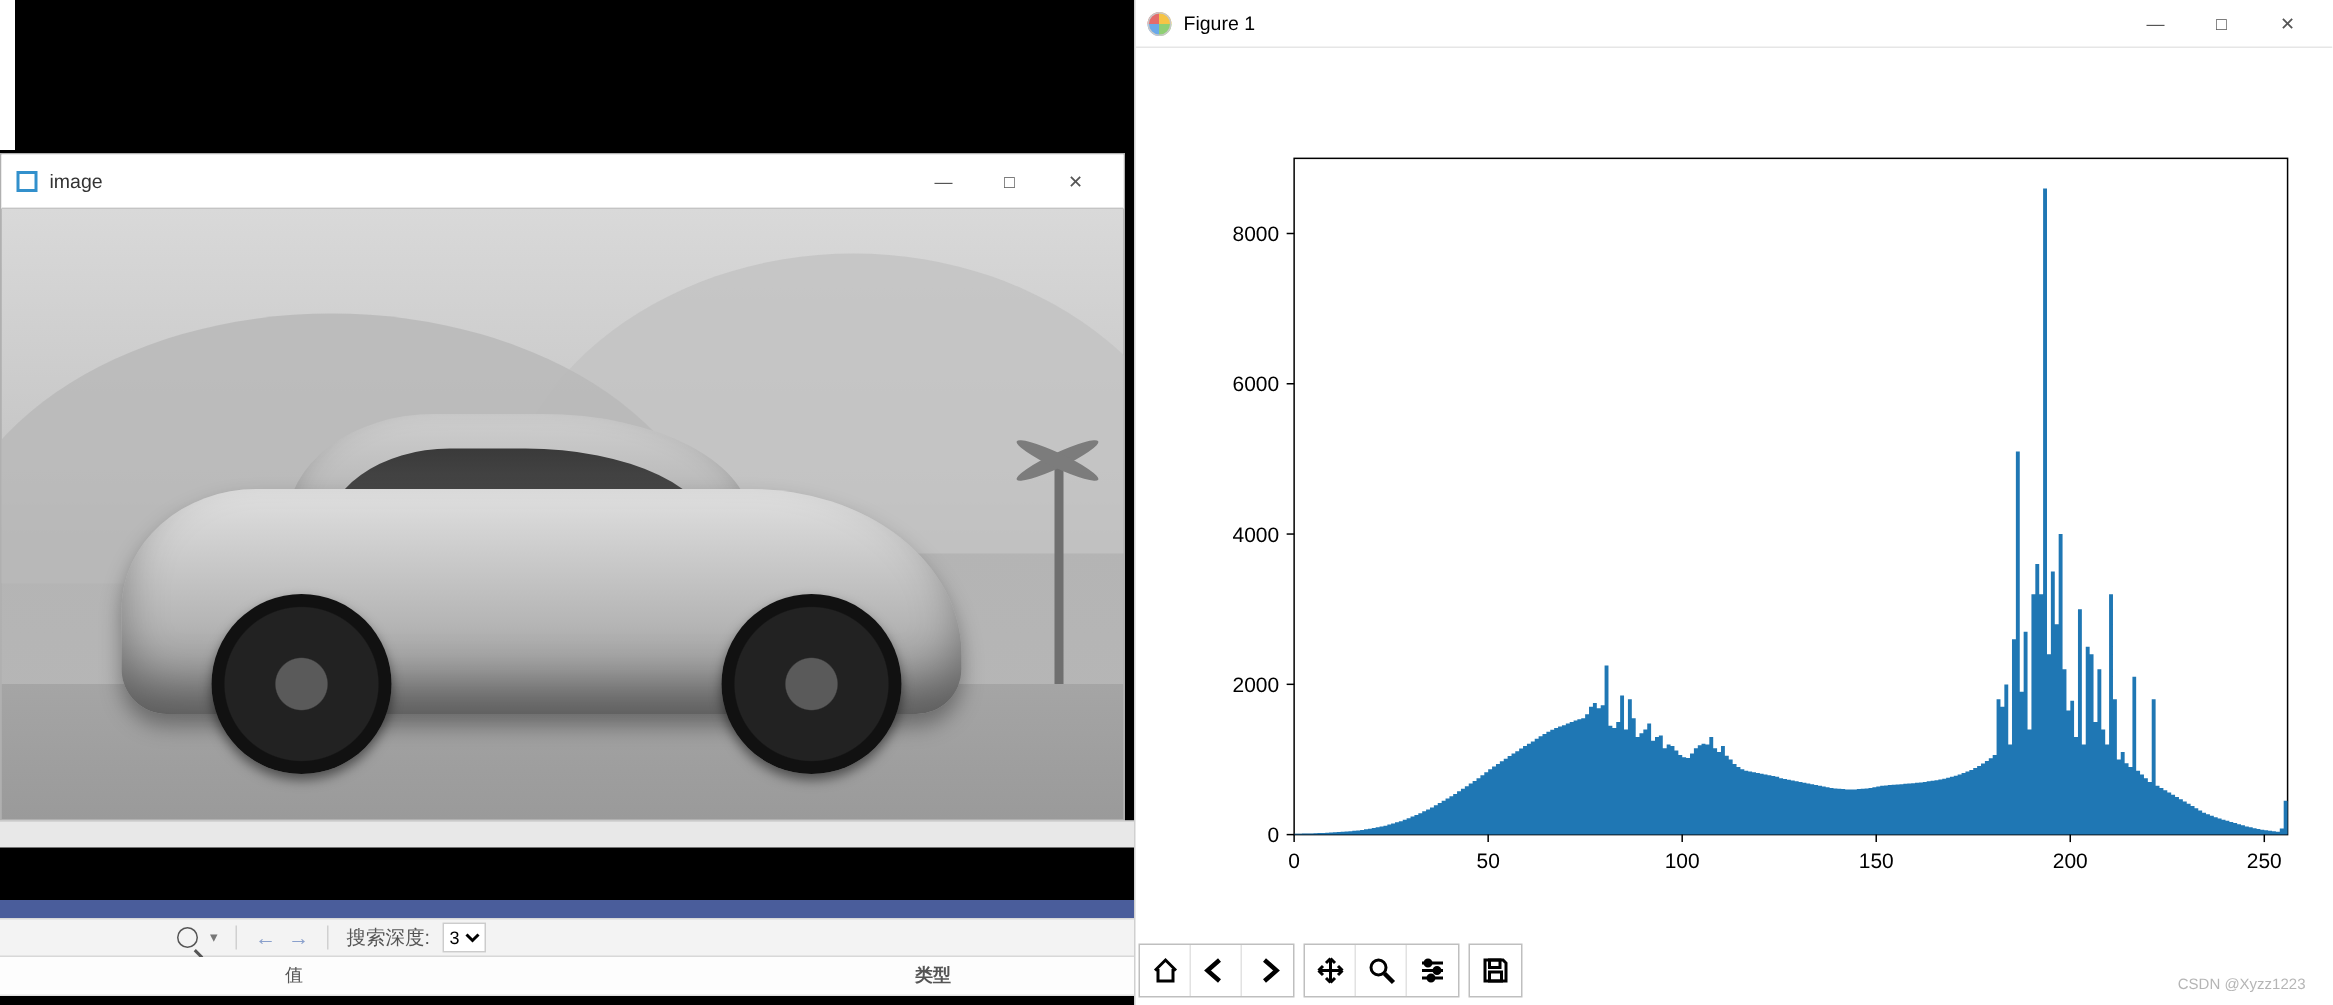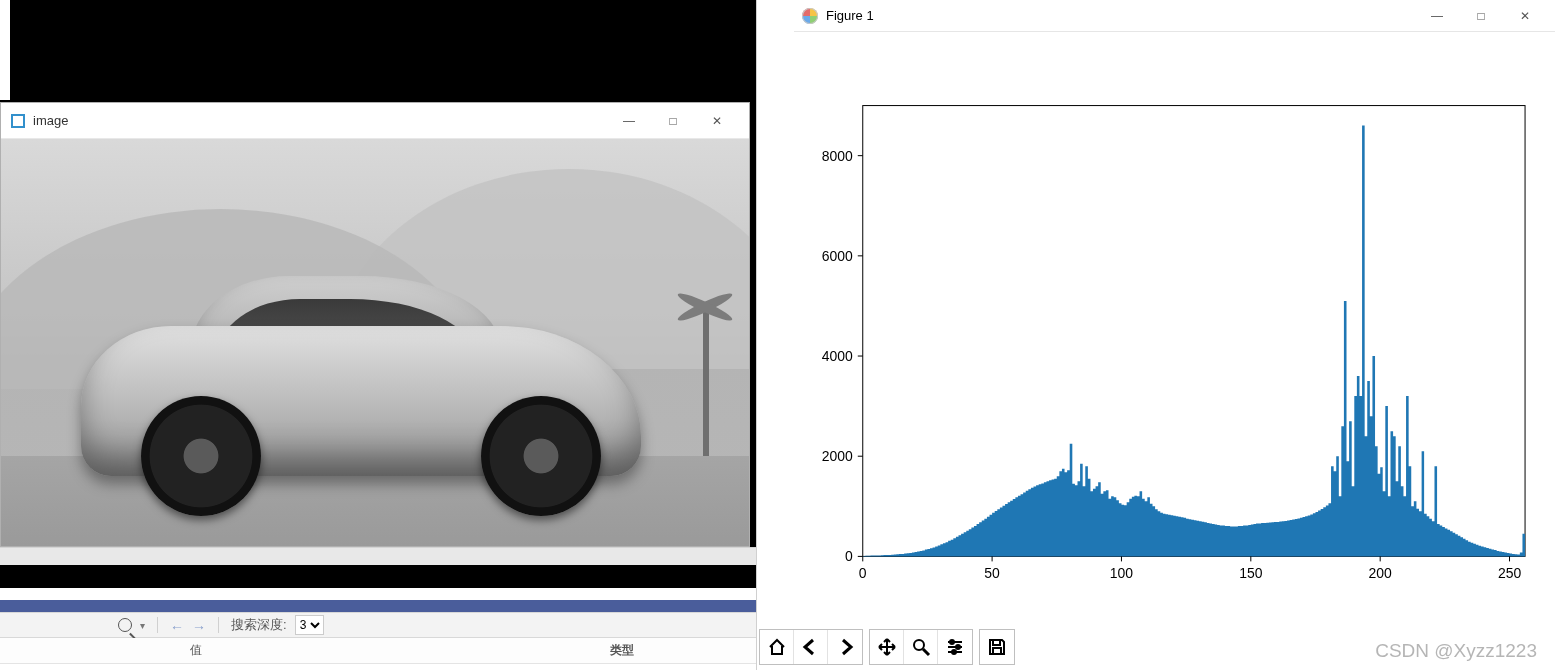--- a/index.html
+++ b/index.html
@@ -11,21 +11,21 @@
     height: 670px;
     position: relative;
     overflow: hidden;
     background: #fff;
   }
 
   
   .left-pane {
     position: absolute;
     left: 0; top: 0;
-    width: 756px; height: 588px;
+    width: 756px; height: 670px;
     background: #000;
   }
   .code-strip {
     position: absolute;
     left: 0; top: 0; height: 100px; width: 10px;
     background: #fff;
   }
 
   .image-window {
     position: absolute;
@@ -116,21 +116,21 @@
     background:#fdfdfd; border-bottom:1px solid #e4e4e4;
     display:flex; align-items:center; font-size:12px; color:#555;
   }
   .header-row .col1 { width:190px; padding-left:8px; }
   .header-row .col2 { width:420px; }
   .header-row .col3 { flex:1;font-weight:bold; }
 
   
   .figure-window {
     position:absolute; left:756px; top:0; width:799px; height:670px;
-    background:#fff; border-left:1px solid #d0d0d0;padding-left:37px;
+    background:#fff; border-left:1px solid #d0d0d0;
   }
   .figure-titlebar {
     height:32px; display:flex; align-items:center; padding:0 8px;
     border-bottom:1px solid #e6e6e6;
   }
   .mpl-icon {
     width:16px; height:16px; border-radius:50%;
     background:conic-gradient(#f6c445 0 90deg,#8fcf74 90deg 180deg,#6aa9e9 180deg 270deg,#e46b6b 270deg 360deg);
     margin-right:8px;
     box-shadow:0 0 0 1px #c8c8c8 inset;
@@ -151,21 +151,21 @@
   .mpl-toolbar .grp { display:flex; border:1px solid #bfbfbf; margin-right:6px; background:#fff;}
   .mpl-btn {
     width:34px; height:34px; display:flex; align-items:center; justify-content:center;
     border-right:1px solid #e2e2e2; cursor:pointer; color:#000;
   }
   .mpl-btn:last-child { border-right:none; }
   .mpl-btn svg { width:20px; height:20px; stroke:#000; fill:none; stroke-width:2; }
 
   .watermark {
     position:absolute; right:18px; bottom:8px;
-    font-size:19px; color:rgba(120,120,120,.55);
+    font-size:10px; color:rgba(120,120,120,.55);
     font-family:"Microsoft YaHei","Segoe UI",sans-serif;
   }
 </style>
 </head>
 <body>
 
 <div class="left-pane">
   <div class="code-strip"></div>
 
   <div class="image-window">

